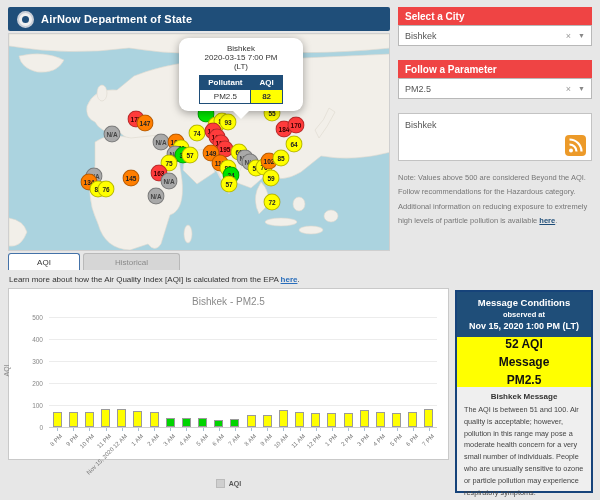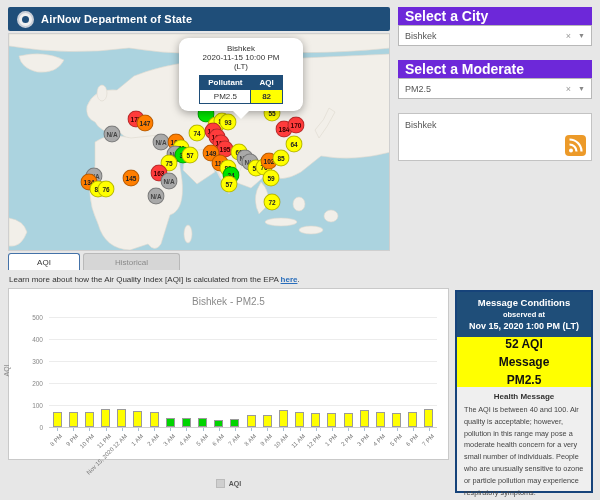--- a/index.html
+++ b/index.html
@@ -37,21 +37,21 @@
   #popup .pp-city { font-size:8px; color:#333; }
   #popup .pp-dt, #popup .pp-tz { font-size:8px; color:#333; }
   #popup table { margin:4px auto 0; border-collapse:collapse; font-size:8px; }
   #popup th { background:#1f4e79; color:#fff; font-weight:bold; padding:2px 8px;
     border:1px solid #1f4e79; }
   #popup td { padding:2px 8px; border:1px solid #1f4e79; color:#333; }
   #popup td.aqi-cell { background:#ffff00; font-weight:bold; }
 
   
   #sidebar { position:absolute; left:398px; top:7px; width:194px; }
-  .side-head { height:18px; background:#6d28d9; color:#fff; font-size:14px;
+  .side-head { height:18px; background:#ef4444; color:#fff; font-size:10px;
     font-weight:bold; display:flex; align-items:center; padding-left:7px; }
   .dropdown { height:21px; background:#fff; border:1px solid #b8b8b8;
     display:flex; align-items:center; font-size:9px; color:#555;
     padding:0 6px; margin-bottom:14px; }
   .dropdown .val { flex:1; }
   .dd-x { color:#999; font-size:9px; margin-right:7px; cursor:pointer; }
   .dd-caret { color:#888; font-size:7px; cursor:pointer; }
   #feed-box { background:#fff; border:1px solid #c3c3c3; height:48px; position:relative;
     padding:6px; font-size:9px; color:#555; margin-bottom:10px; }
   #rss-icon { position:absolute; right:5px; bottom:4px; width:21px; height:21px;
@@ -189,21 +189,21 @@
       <div class="marker lv-moderate" style="left: 285px; top: 110px;">64</div>
       <div class="marker lv-unhealthy" style="left: 275px; top: 95px;">184</div>
       <div class="marker lv-unhealthy" style="left: 287px; top: 91px;">170</div>
       <div class="marker lv-moderate" style="left: 263px; top: 79px;">55</div>
       <div class="marker lv-moderate" style="left: 262px; top: 144px;">59</div>
       <div class="marker lv-moderate" style="left: 263px; top: 168px;">72</div>
     </div>
 
   <div id="popup">
     <div class="pp-city">Bishkek</div>
-    <div class="pp-dt">2020-11-15 10:00 PM</div>
+    <div class="pp-dt">2020-03-15 7:00 PM</div>
     <div class="pp-tz">(LT)</div>
     <table>
       <tbody>
           <tr>
         <th>Pollutant</th>
         <th>AQI</th>
       </tr>
       <tr>
         <td>PM2.5</td>
         <td class="aqi-cell">82</td>
@@ -213,35 +213,38 @@
   </div>
 </div>
 
 <div id="sidebar">
   <div class="side-head">Select a City</div>
   <div class="dropdown">
     <span class="val">Bishkek</span>
     <span class="dd-x">×</span>
     <span class="dd-caret">▼</span>
   </div>
-  <div class="side-head">Select a Moderate</div>
+  <div class="side-head">Follow a Parameter</div>
   <div class="dropdown">
     <span class="val">PM2.5</span>
     <span class="dd-x">×</span>
     <span class="dd-caret">▼</span>
   </div>
   <div id="feed-box">
     <span>Bishkek</span>
     <span id="rss-icon">
       <svg width="21" height="21" viewBox="0 0 21 21">
         <circle cx="6" cy="15.5" r="2" fill="#fff"></circle>
         <path d="M4.5 9.5 A7 7 0 0 1 11.5 16.5" fill="none" stroke="#fff" stroke-width="2.2"></path>
         <path d="M4.5 4.5 A12 12 0 0 1 16.5 16.5" fill="none" stroke="#fff" stroke-width="2.2"></path>
       </svg>
     </span>
+  </div>
+  <div id="side-note">
+    <span>Note: Values above 500 are considered Beyond the AQI. Follow recommendations for the Hazardous category. Additional information on reducing exposure to extremely high levels of particle pollution is available </span><a href="#">here</a><span>.</span>
   </div>
 </div>
 
 <div id="tabs">
   <div class="tab active">AQI</div>
   <div class="tab">Historical</div>
 </div>
 
 <div id="learn-line">
   <span>Learn more about how the Air Quality Index [AQI] is calculated from the EPA </span><a href="#">here</a><span>.</span>
@@ -346,16 +349,16 @@
     <div id="cond-title">Message Conditions</div>
     <div id="cond-sub">observed at</div>
     <div id="cond-dt">Nov 15, 2020 1:00 PM (LT)</div>
   </div>
   <div id="cond-aqi">
     <div>52 AQI</div>
     <div>Message</div>
     <div>PM2.5</div>
   </div>
   <div id="cond-health">
-    <div id="health-title">Health Message</div>
-    <div id="health-text">The AQI is between 40 and 100. Air quality is acceptable; however, pollution in this range may pose a moderate health concern for a very small number of individuals. People who are unusually sensitive to ozone or particle pollution may experience respiratory symptoms.</div>
+    <div id="health-title">Bishkek Message</div>
+    <div id="health-text">The AQI is between 51 and 100. Air quality is acceptable; however, pollution in this range may pose a moderate health concern for a very small number of individuals. People who are unusually sensitive to ozone or particle pollution may experience respiratory symptoms.</div>
   </div>
 </div>
 
 </body></html>

